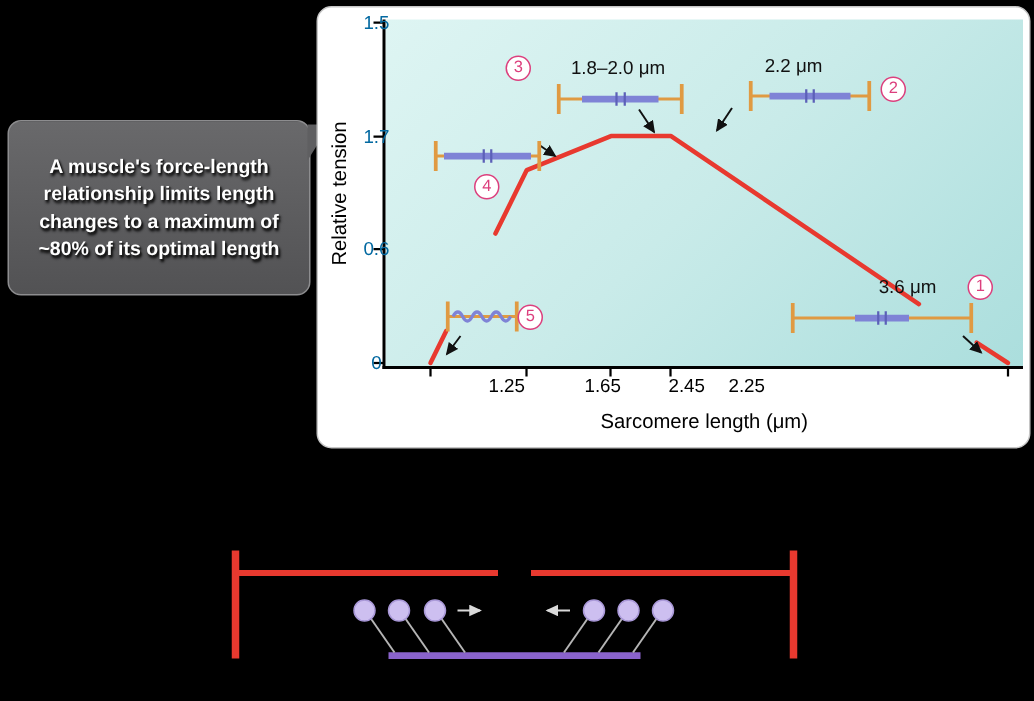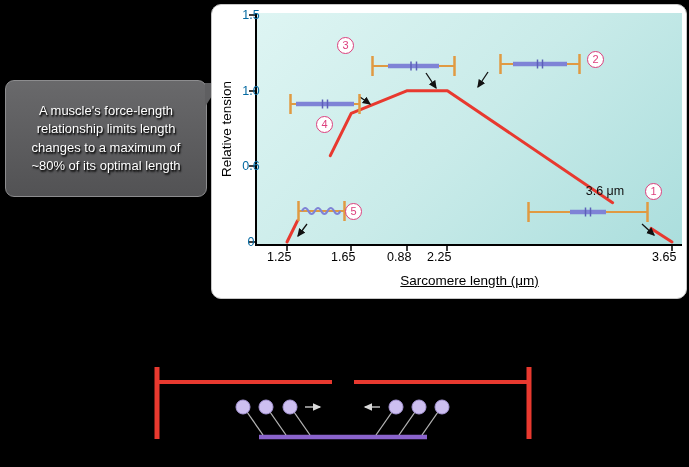--- a/index.html
+++ b/index.html
@@ -16,47 +16,47 @@
     position:absolute; left:211px; top:4px; width:476px; height:295px;
     background:#fff; border:1px solid #c6c6c6; border-radius:10px;
   }
   .plot-bg {
     position:absolute; left:45px; top:8px; width:425px; height:232px;
     background:linear-gradient(135deg,#def5f3 0%,#c9ebe9 50%,#abdedd 100%);
   }
   .overlay { position:absolute; left:0; top:0; width:476px; height:295px; }
 
   .ytick { position:absolute; left:23px; width:32px; text-align:center; font-size:12.5px; color:#0369a1; }
-  .xtick { position:absolute; top:245px; width:40px; text-align:left; font-size:12.5px; color:#000; }
+  .xtick { position:absolute; top:245px; width:40px; text-align:right; font-size:12.5px; color:#000;margin-left:43px; }
   .ann-label { position:absolute; width:100px; text-align:center; font-size:12.5px; color:#111; }
   .num-circle {
     position:absolute; width:17px; height:17px;
     border:1.5px solid #dc3f7d; border-radius:50%;
     background:#fff; color:#dc3f7d;
     font-size:11px; line-height:14px; text-align:center;
   }
   .ylabel-rot {
     position:absolute; left:14px; top:124px;
     transform:translate(-50%,-50%) rotate(-90deg);
     font-size:13.5px; color:#000; white-space:nowrap;
   }
   .xlabel {
     position:absolute; left:45px; top:268px; width:425px;
-    text-align:center; font-size:13.5px; color:#000;text-decoration:underline;
+    text-align:center; font-size:13.5px; color:#000;
   }
 
   
   .callout {
     position:absolute; left:5px; top:80px; width:202px; height:117px;
     background:linear-gradient(#69696b,#525254);
     border:1px solid #8d8d8f; border-radius:9px;
     display:flex; align-items:center; justify-content:center;
   }
   .callout-text {
-    color:#fff; font-size:13px; font-weight:normal; text-align:center;
+    color:#fff; font-size:13px; font-weight:bold; text-align:center;
     line-height:1.42; padding:6px 9px;
     text-shadow:1px 1px 1px #1a1a1a, 1px 2px 2px #000;
   }
   .callout-tail {
     position:absolute; right:-14px; top:2px; width:0; height:0;
     border-bottom:24px solid transparent;
     border-left:15px solid #5f5f61;
   }
 
   
@@ -151,31 +151,33 @@
         <line x1="132.5" y1="196" x2="132.5" y2="216" stroke="#e09a42" stroke-width="2.5"></line>
         <line x1="86" y1="206" x2="133" y2="206" stroke="#e09a42" stroke-width="2"></line>
         <path d="M90,206 q3.2,-6 6.4,0 q3.2,6 6.4,0 q3.2,-6 6.4,0 q3.2,6 6.4,0 q3.2,-6 6.4,0 q3.2,6 6.4,0" fill="none" stroke="#7f83d6" stroke-width="2.2"></path>
       </g>
     </svg>
 
     <div class="ylabel-rot">Relative tension</div>
     <div class="xlabel">Sarcomere length (μm)</div>
 
     <div class="ytick" style="top:3px">1.5</div>
-    <div class="ytick" style="top:79px">1.0</div>
+    <div class="ytick" style="top:79px">1.7</div>
     <div class="ytick" style="top:154px">0.6</div>
     <div class="ytick" style="top:230px">0</div>
 
     <div class="xtick" style="left:55px">1.25</div>
     <div class="xtick" style="left:119px">1.65</div>
-    <div class="xtick" style="left:175px">0.88</div>
+    <div class="xtick" style="left:175px">2.45</div>
     <div class="xtick" style="left:215px">2.25</div>
     <div class="xtick" style="left:440px">3.65</div>
 
     <div class="ann-label" style="left:343px; top:179px">3.6 μm</div>
+    <div class="ann-label" style="left:267px; top:32px">2.2 μm</div>
+    <div class="ann-label" style="left:150px; top:33px">1.8–2.0 μm</div>
 
     <div class="num-circle" style="left:433px; top:178px">1</div>
     <div class="num-circle" style="left:375px; top:46px">2</div>
     <div class="num-circle" style="left:125px; top:32px">3</div>
     <div class="num-circle" style="left:104px; top:111px">4</div>
     <div class="num-circle" style="left:133px; top:198px">5</div>
   </div>
 
   <svg class="sarco" width="410" height="105" viewBox="0 0 410 105">
     <defs>

